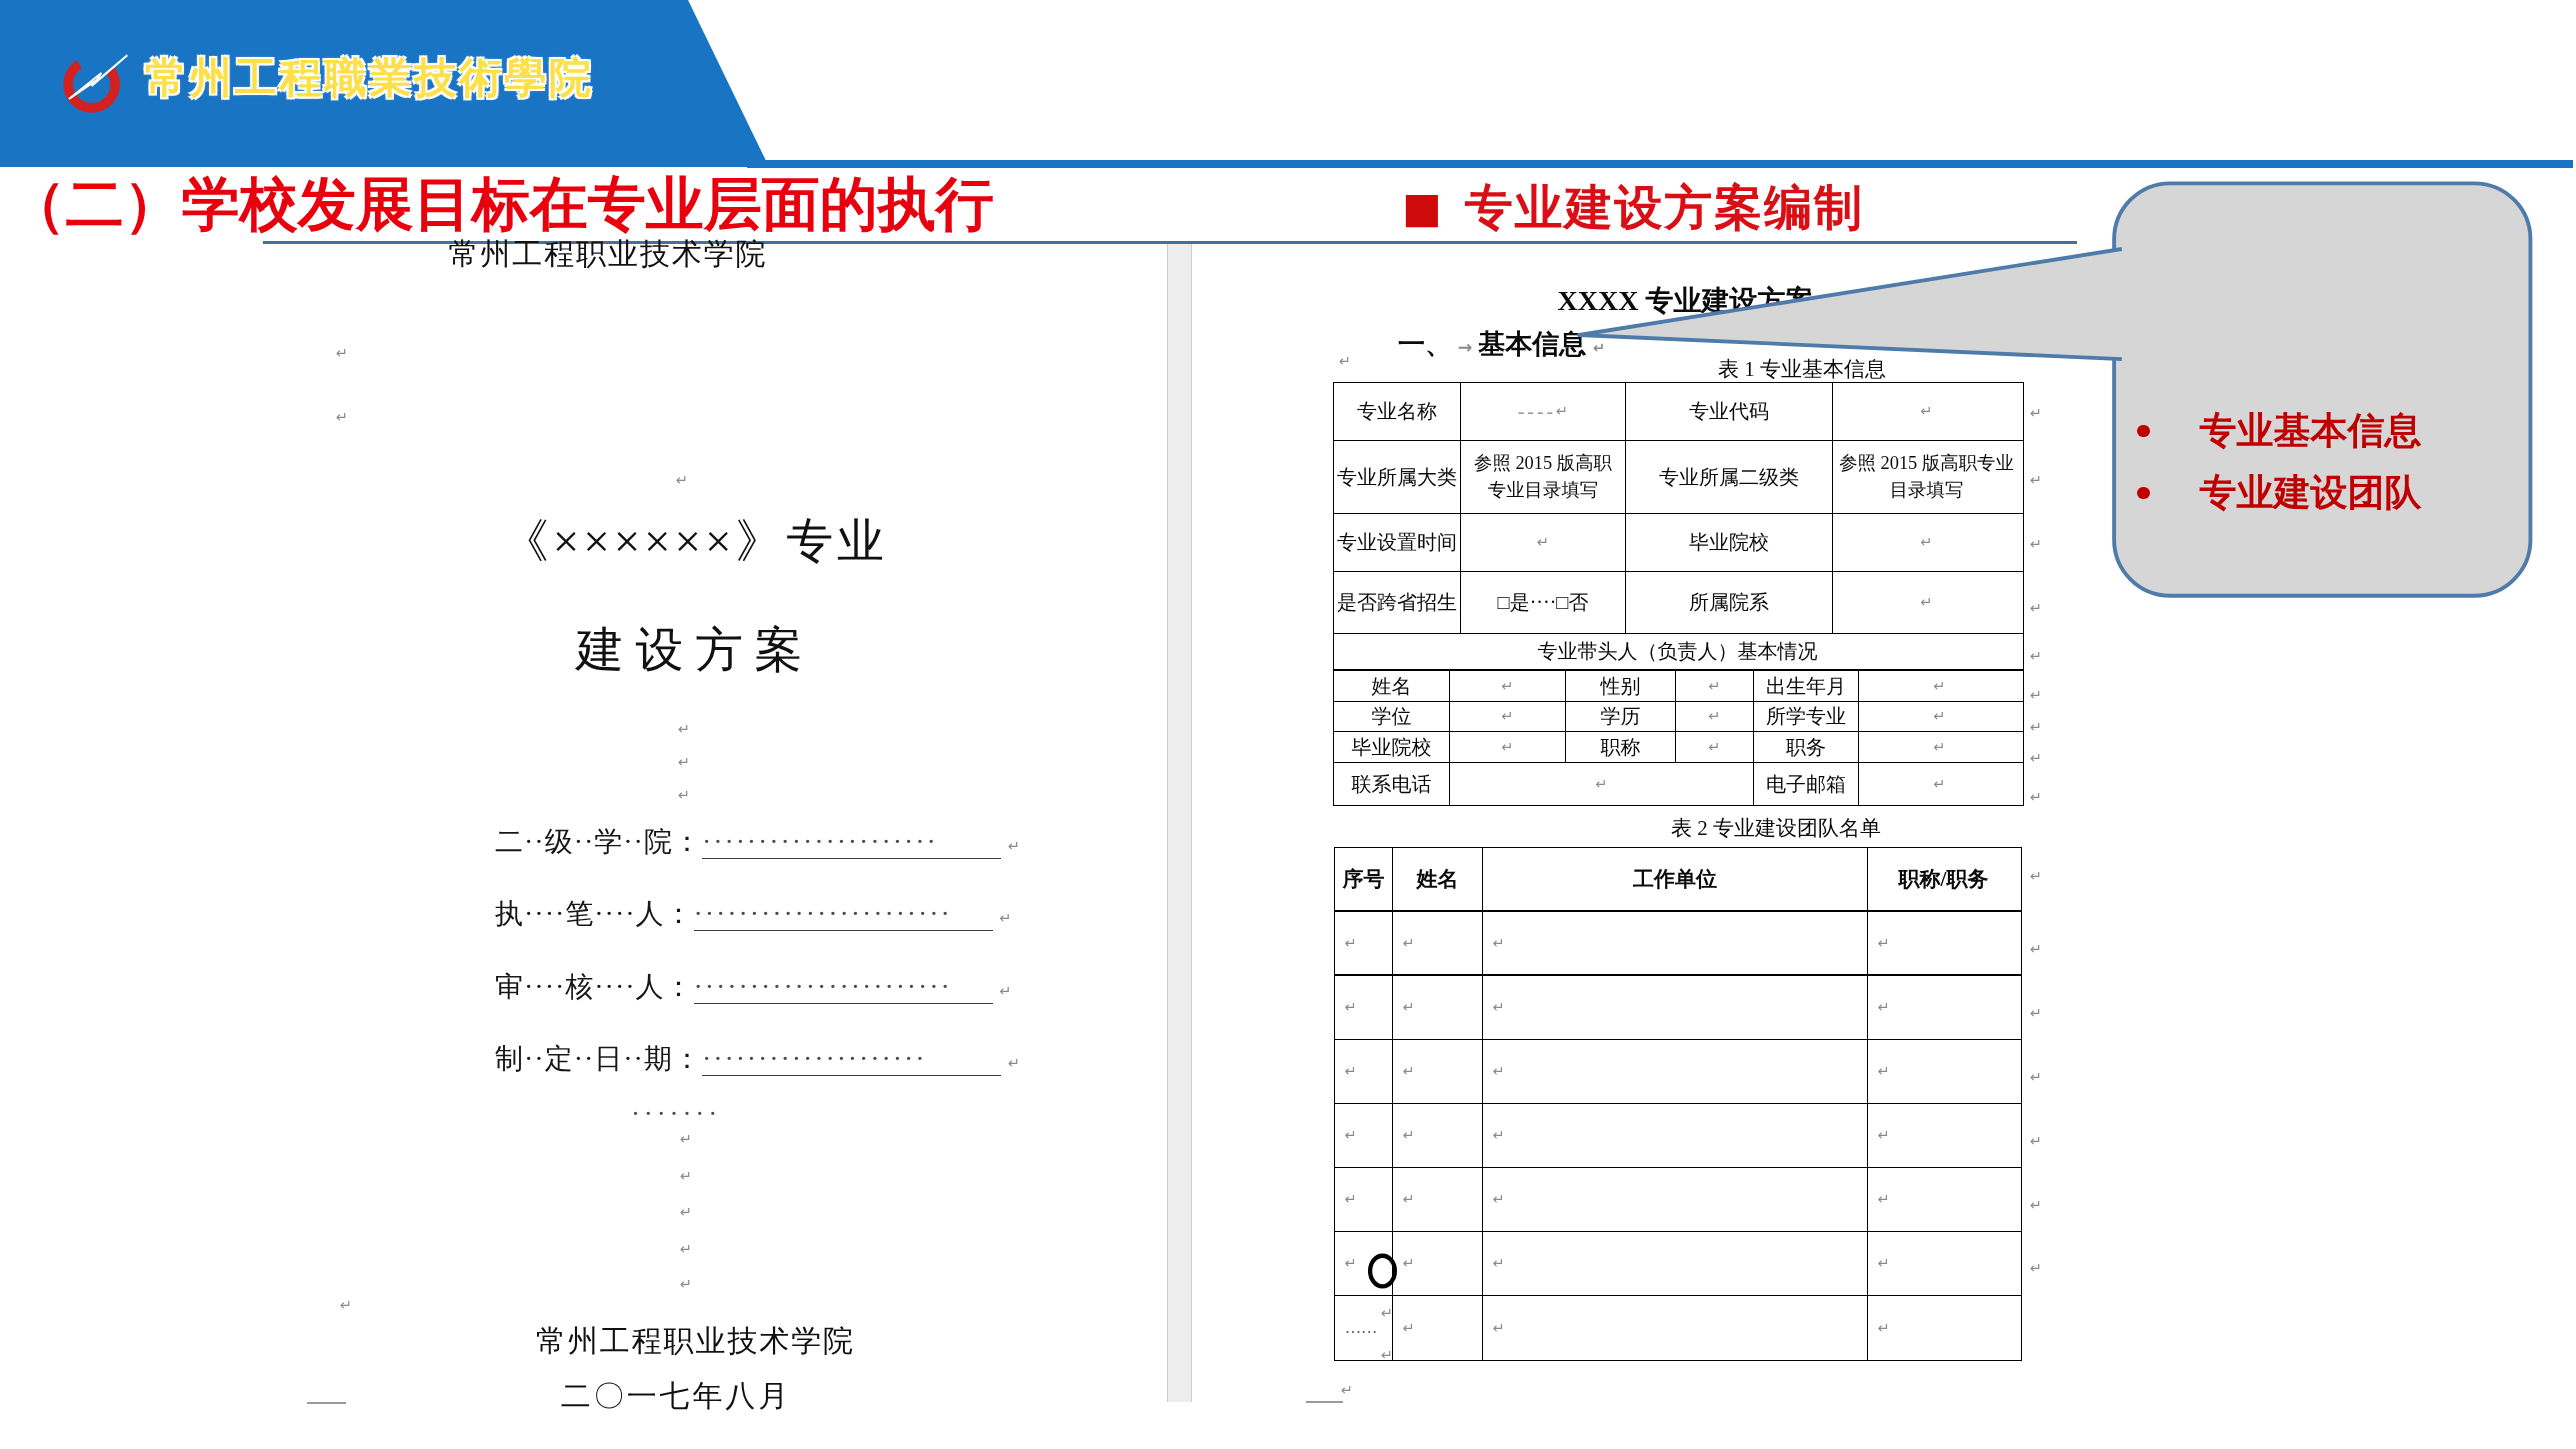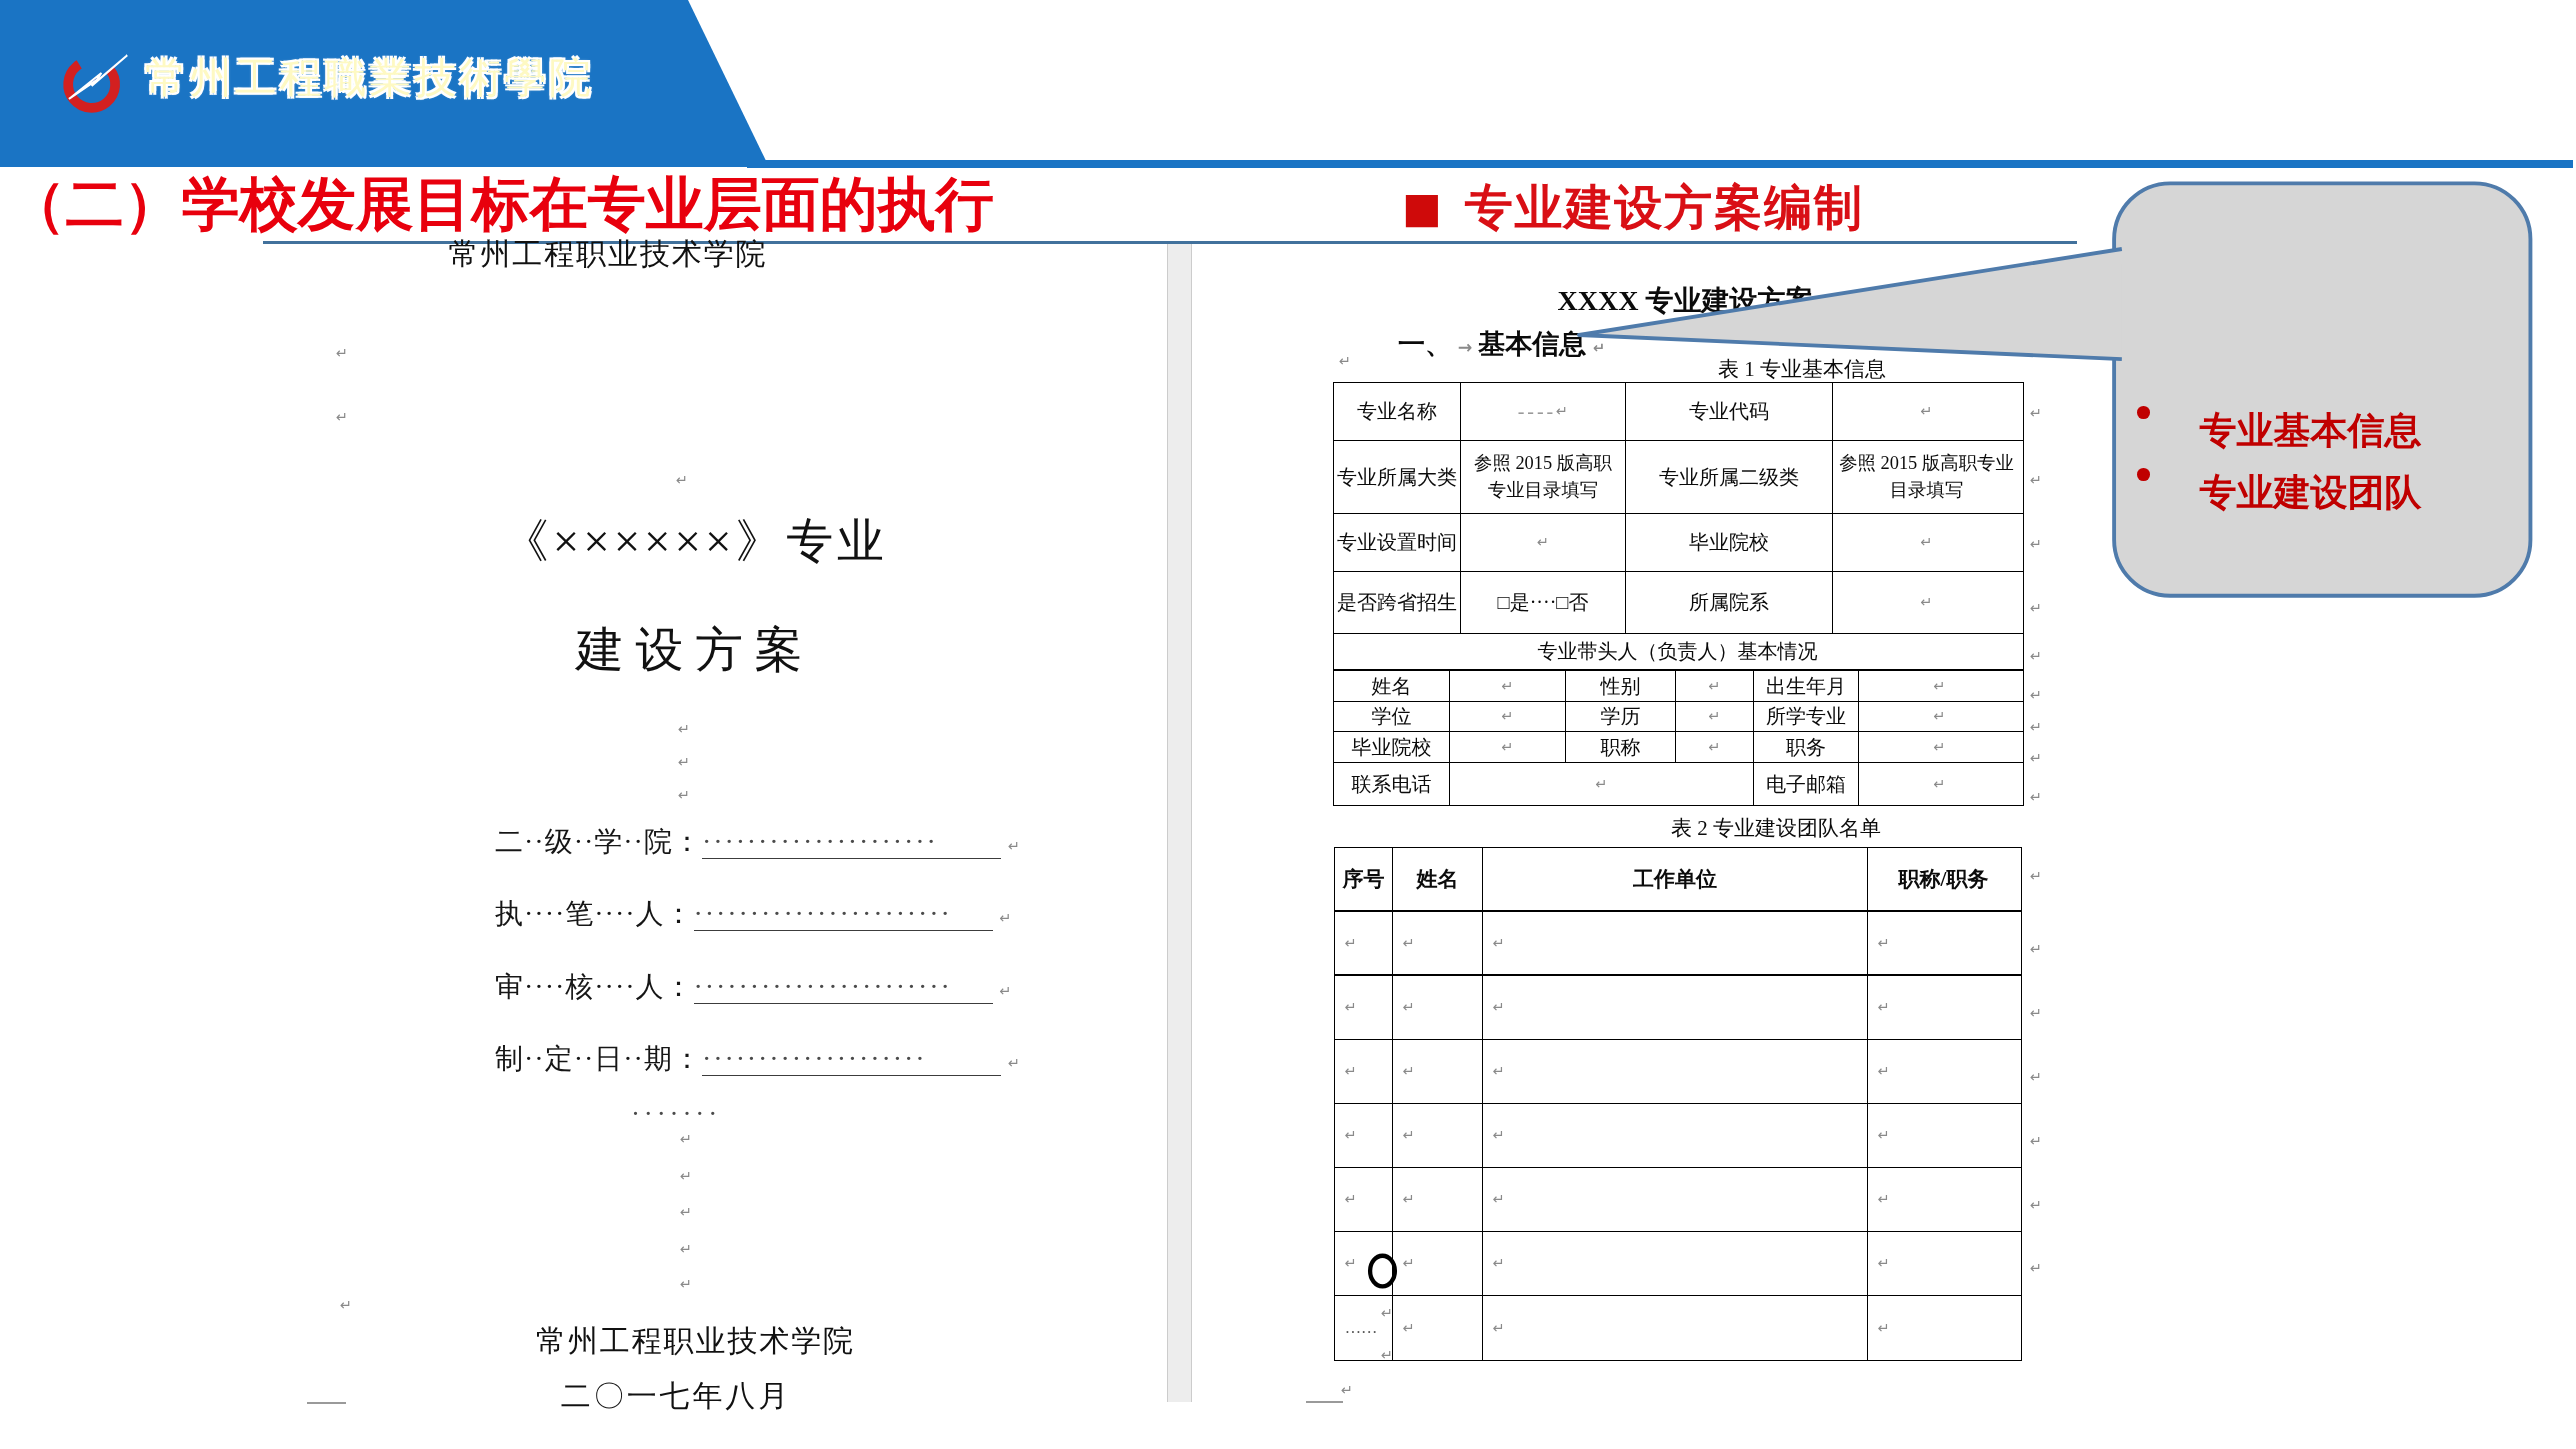--- a/index.html
+++ b/index.html
@@ -4,21 +4,21 @@
 <style>
   html,body{margin:0;padding:0;background:#fff;}
   .stage{position:relative;width:2576px;height:1450px;background:#ffffff;overflow:hidden;
          font-family:"Liberation Serif", serif;}
 
   
   .banner{position:absolute;left:0;top:0;width:773px;height:167px;background:#1a74c4;
           clip-path:polygon(0 0,688px 0,769px 167px,0 167px);}
   .logo{position:absolute;left:56px;top:39px;}
   .school-name{position:absolute;left:145px;top:50px;font-family:"Liberation Serif",serif;
-          font-weight:normal;font-size:42px;letter-spacing:2.9px;color:#fef9c3;white-space:nowrap;
+          font-weight:bold;font-size:42px;letter-spacing:2.9px;color:#fde047;white-space:nowrap;
           text-shadow:-1.9px -1.9px 0 #fff,1.9px -1.9px 0 #fff,-1.9px 1.9px 0 #fff,1.9px 1.9px 0 #fff,0 0 3.9px #fff;}
 
   .main-title{position:absolute;left:746px;top:13.5px;width:1159px;margin:0;
           font-family:"Liberation Sans",sans-serif;font-weight:900;font-size:72px;color:#040404;
           letter-spacing:0;white-space:nowrap;text-shadow:2.9px 3.9px 1.9px rgba(110,110,110,.5);}
   .thick-line{position:absolute;left:747px;top:160px;width:1826px;height:7.7px;background:#1a74c4;}
 
   .red-heading{position:absolute;left:7.7px;top:166px;margin:0;font-family:"Liberation Sans",sans-serif;
           font-weight:900;font-size:58px;color:#e8000d;white-space:nowrap;letter-spacing:0;}
   .red-bullet{position:absolute;left:1402px;top:176px;display:flex;align-items:center;}
@@ -75,21 +75,21 @@
   .tc .dashes{color:#9a9a9a;letter-spacing:2.9px;}
   .t2 .hdr .tc{font-weight:bold;font-size:21px;}
 
   .circle-mark{position:absolute;}
 
   
   .callout-svg{position:absolute;left:1545px;top:164px;}
   .callout-title{position:absolute;left:2130px;top:272px;width:415px;text-align:center;
       font-family:"Liberation Sans",sans-serif;font-weight:900;font-size:48px;color:#1212dd;
       letter-spacing:1.9px;white-space:nowrap;}
-  .callout-item{position:absolute;left:2137px;display:flex;
+  .callout-item{position:absolute;left:2137px;display:flex;align-items:center;
       font-family:"Liberation Sans",sans-serif;font-weight:900;font-size:37px;color:#c00000;white-space:nowrap;}
   .callout-item .dot{width:12.6px;height:12.6px;border-radius:50%;background:#c00000;margin-right:50px;}
 </style>
 </head>
 <body>
 
 <div class="stage">
 
   <div class="banner">
     <svg class="logo" width="81" height="81" viewBox="0 0 100 100">

